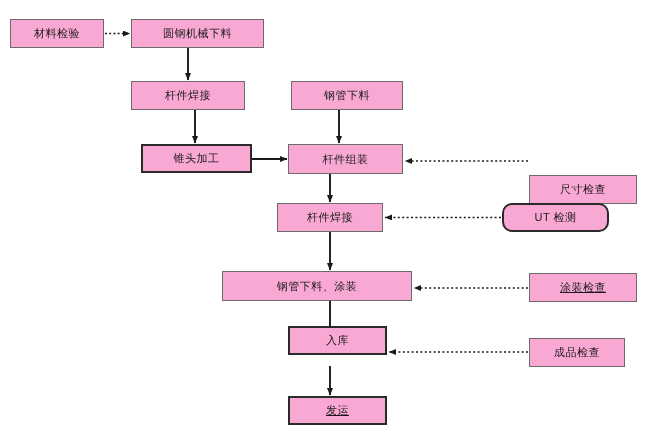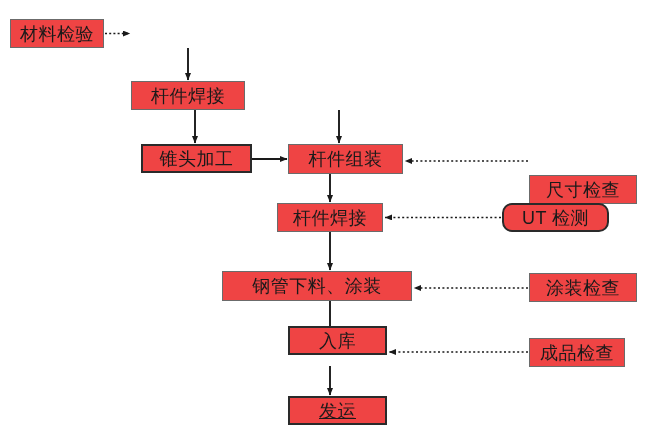--- a/index.html
+++ b/index.html
@@ -16,27 +16,27 @@
   }
   #flowchart-root {
     position: relative;
     width: 650px;
     height: 436px;
     background: #ffffff;
   }
   .node {
     position: absolute;
     box-sizing: border-box;
-    background: #ef4444;
+    background: #f9a8d4;
     border: 1.5px solid #6b6b6b;
     display: flex;
     align-items: center;
     justify-content: center;
     color: #1a1a1a;
-    font-size: 18px;
+    font-size: 11px;
     letter-spacing: 0.5px;
     line-height: 1;
     white-space: nowrap;
     text-align: center;
   }
   .node.strong {
     border-width: 2px;
     border-color: #2a2a2a;
   }
   .node-label {
@@ -91,25 +91,31 @@
 
     <line x1="528" y1="352" x2="389" y2="352" stroke="#1a1a1a" stroke-width="1.4" stroke-dasharray="2 2.4" marker-end="url(#arrow-dotted)"></line>
 
     <line x1="330" y1="366" x2="330" y2="395" stroke="#1a1a1a" stroke-width="1.9" marker-end="url(#arrow-solid)"></line>
   </svg>
 
   <div class="node" style="left:10px; top:19px; width:94px; height:29px;">
     <span class="node-label">材料检验</span>
   </div>
 
+  <div class="node" style="left:131px; top:19px; width:133px; height:29px;">
+    <span class="node-label">圆钢机械下料</span>
+  </div>
 
   <div class="node" style="left:131px; top:81px; width:114px; height:29px;">
     <span class="node-label">杆件焊接</span>
   </div>
 
+  <div class="node" style="left:291px; top:81px; width:112px; height:29px;">
+    <span class="node-label">钢管下料</span>
+  </div>
 
   <div class="node strong" style="left:141px; top:144px; width:111px; height:29px;">
     <span class="node-label">锥头加工</span>
   </div>
 
   <div class="node" style="left:288px; top:144px; width:115px; height:30px;">
     <span class="node-label">杆件组装</span>
   </div>
 
   <div class="node" style="left:529px; top:147px; width:108px; height:29px;margin-top:28px;">
@@ -121,21 +127,21 @@
   </div>
 
   <div class="node strong" style="left:502px; top:203px; width:107px; height:29px;border-radius:10px;">
     <span class="node-label">UT 检测</span>
   </div>
 
   <div class="node" style="left:222px; top:271px; width:190px; height:30px;">
     <span class="node-label">钢管下料、涂装</span>
   </div>
 
-  <div class="node" style="left:529px; top:273px; width:108px; height:29px;">
+  <div class="node" style="left:529px; top:273px; width:108px; height:29px;text-decoration:underline;">
     <span class="node-label">涂装检查</span>
   </div>
 
   <div class="node strong" style="left:288px; top:326px; width:99px; height:29px;">
     <span class="node-label">入库</span>
   </div>
 
   <div class="node" style="left:529px; top:338px; width:96px; height:29px;">
     <span class="node-label">成品检查</span>
   </div>

